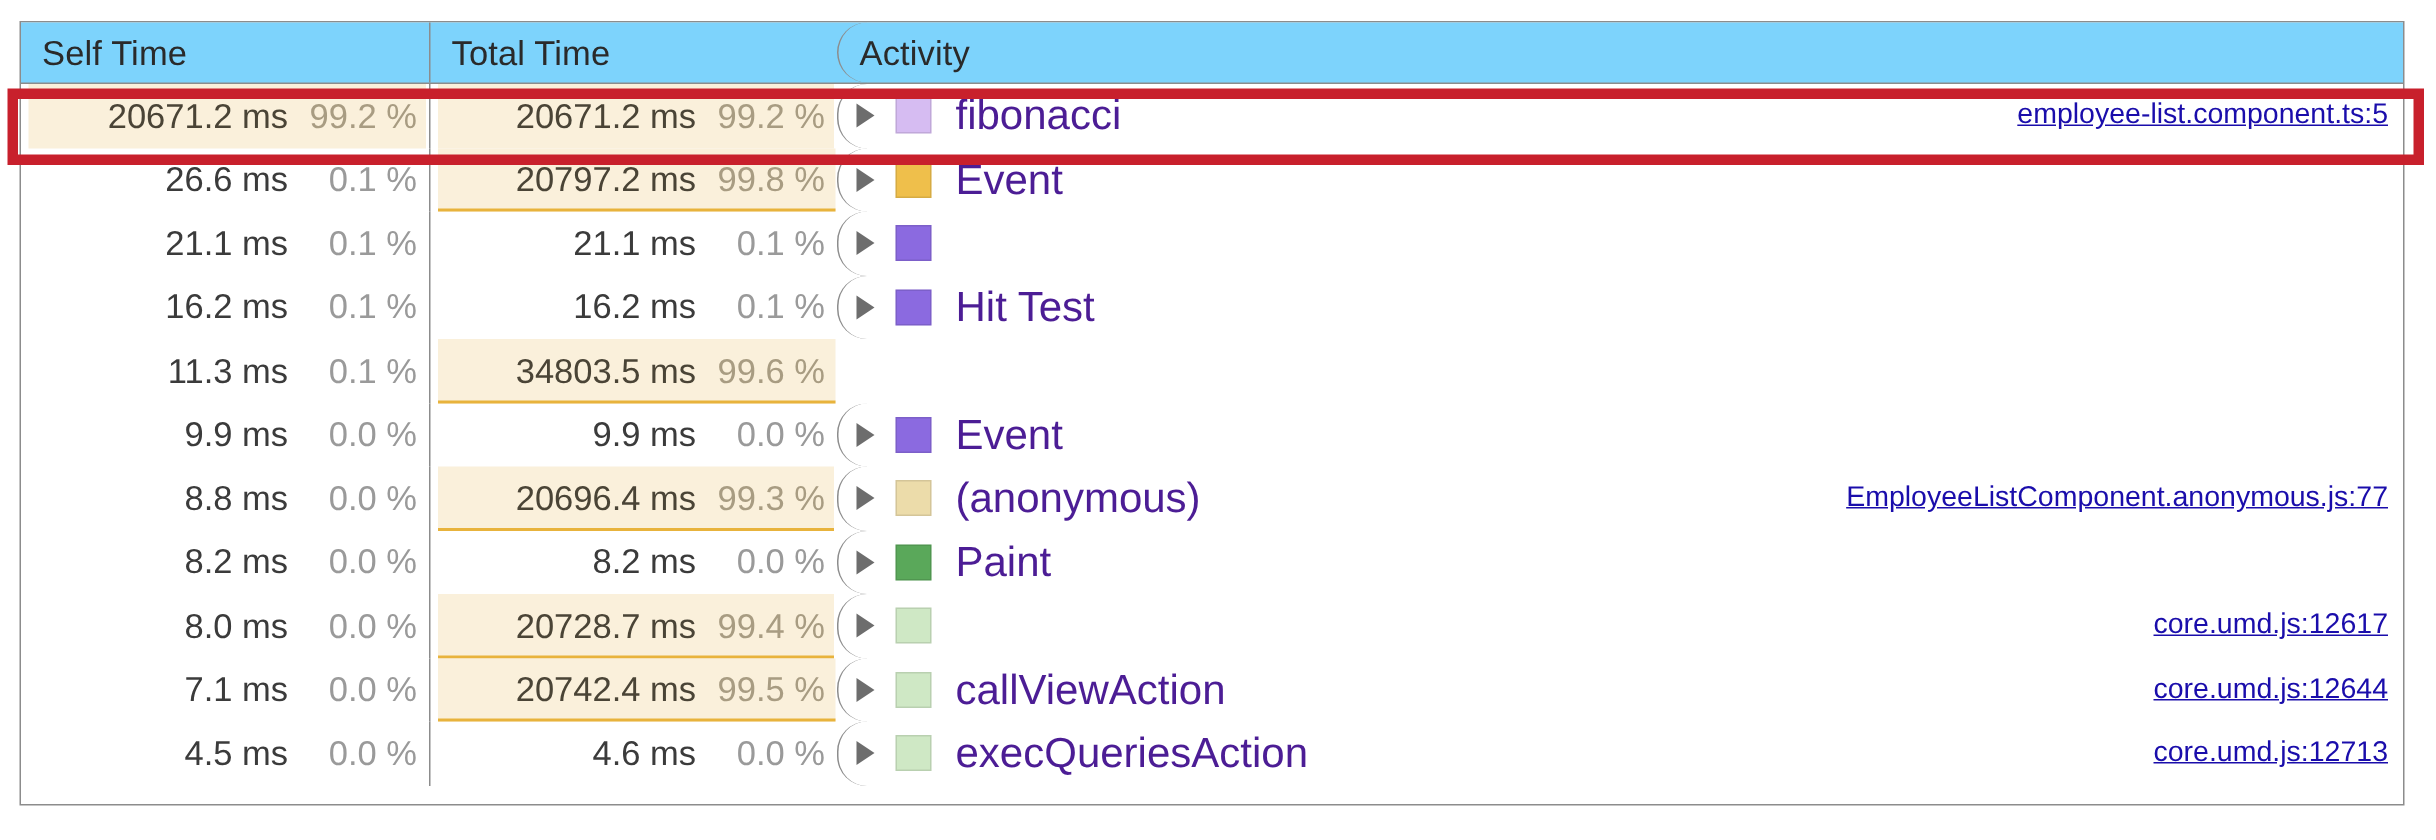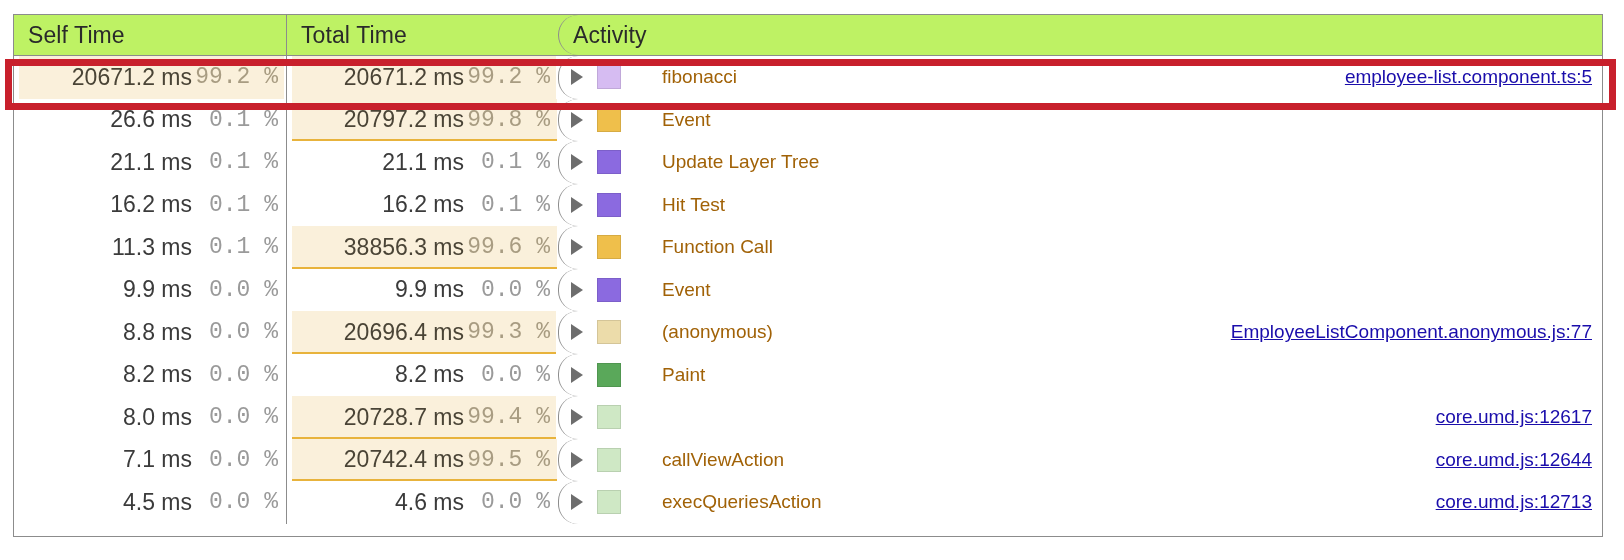--- a/index.html
+++ b/index.html
@@ -24,21 +24,21 @@
     height: 523px;          
     box-sizing: border-box;
     border: 1px solid #8c8c8c;
     background: #ffffff;
   }
 
   
   .hdr-row {
     display: flex;
     height: 41px;
-    background: #bef264;
+    background: #7dd3fc;
     border-bottom: 1px solid #8c8c8c;
     box-sizing: border-box;
   }
   .hdr-cell {
     box-sizing: border-box;
     display: flex;
     align-items: center;
     font-size: 23px;
     color: #2a2a2a;
     padding-left: 14px;
@@ -87,21 +87,21 @@
     z-index: 0;
   }
   .row:first-child .bar { border-bottom: none; }
   .ms, .pc {
     position: relative;
     z-index: 1;
     font-size: 23px;
     white-space: nowrap;
   }
   .ms  { color: #3b3b3b; }
-  .pc  { color: #9a9a9a; width: 86px; text-align: right; font-family: Liberation Mono, monospace; }
+  .pc  { color: #9a9a9a; width: 86px; text-align: right; }
   .bar-on .pc { color: #a89c82; }
   .bar-on .ms { color: #4a4436; }
 
   
   .act-inner {
     display: flex;
     align-items: center;
     width: 100%;
     height: 100%;
     padding-left: 12px;
@@ -117,24 +117,23 @@
     flex: 0 0 auto;
   }
   .swatch {
     width: 24px; height: 24px;
     flex: 0 0 auto;
     margin-right: 16px;
     border: 1px solid rgba(0,0,0,.10);
     box-sizing: border-box;
   }
   .act-label {
-    font-size: 19px;
-    color: #a16207;
+    font-size: 28px;
+    color: #4c1d95;
     white-space: nowrap;
-    margin-left: 25px;
   }
   .spacer { flex: 1 1 auto; }
   .src-link {
     font-size: 19px;
     color: #1a0dab;
     text-decoration: underline;
     white-space: nowrap;
     cursor: pointer;
   }
 
@@ -221,21 +220,20 @@
         <div class="cell c-total">
           <div class="num-inner">
             <span class="ms">21.1 ms</span>
             <span class="pc">0.1 %</span>
           </div>
         </div>
         <div class="cell c-act">
           <div class="act-inner">
             <span class="tri"></span>
             <span class="swatch" style="background: rgb(139, 106, 224);"></span>
-            <span class="act-label">Update Layer Tree</span>
             <span class="spacer"></span>
           </div>
         </div>
       </div>
       <div class="row">
         <div class="cell c-self">
           <div class="num-inner">
             <span class="ms">16.2 ms</span>
             <span class="pc">0.1 %</span>
           </div>
@@ -258,30 +256,22 @@
       <div class="row">
         <div class="cell c-self">
           <div class="num-inner">
             <span class="ms">11.3 ms</span>
             <span class="pc">0.1 %</span>
           </div>
         </div>
         <div class="cell c-total">
           <div class="num-inner bar-on">
             <div class="bar" style="width: calc(99.6% - 5px);"></div>
-            <span class="ms">38856.3 ms</span>
+            <span class="ms">34803.5 ms</span>
             <span class="pc">99.6 %</span>
-          </div>
-        </div>
-        <div class="cell c-act">
-          <div class="act-inner">
-            <span class="tri"></span>
-            <span class="swatch" style="background: rgb(239, 191, 75);"></span>
-            <span class="act-label">Function Call</span>
-            <span class="spacer"></span>
           </div>
         </div>
       </div>
       <div class="row">
         <div class="cell c-self">
           <div class="num-inner">
             <span class="ms">9.9 ms</span>
             <span class="pc">0.0 %</span>
           </div>
         </div>

